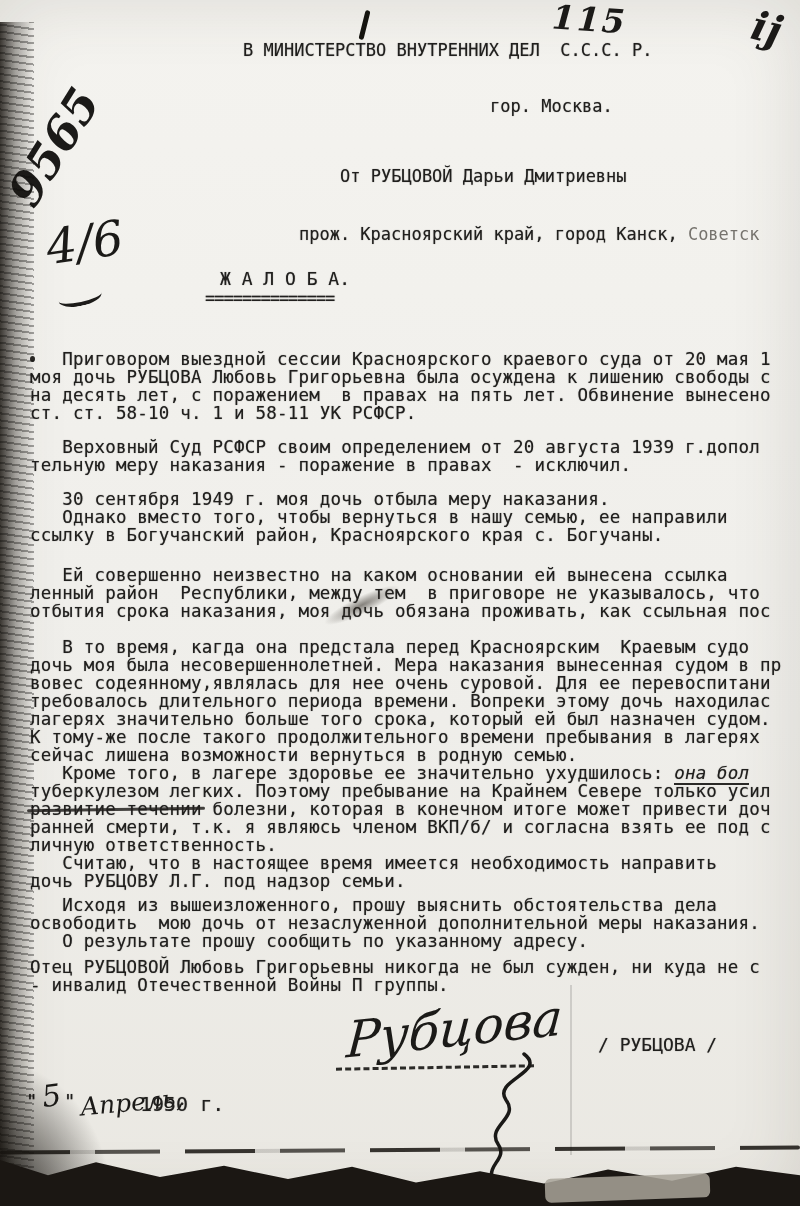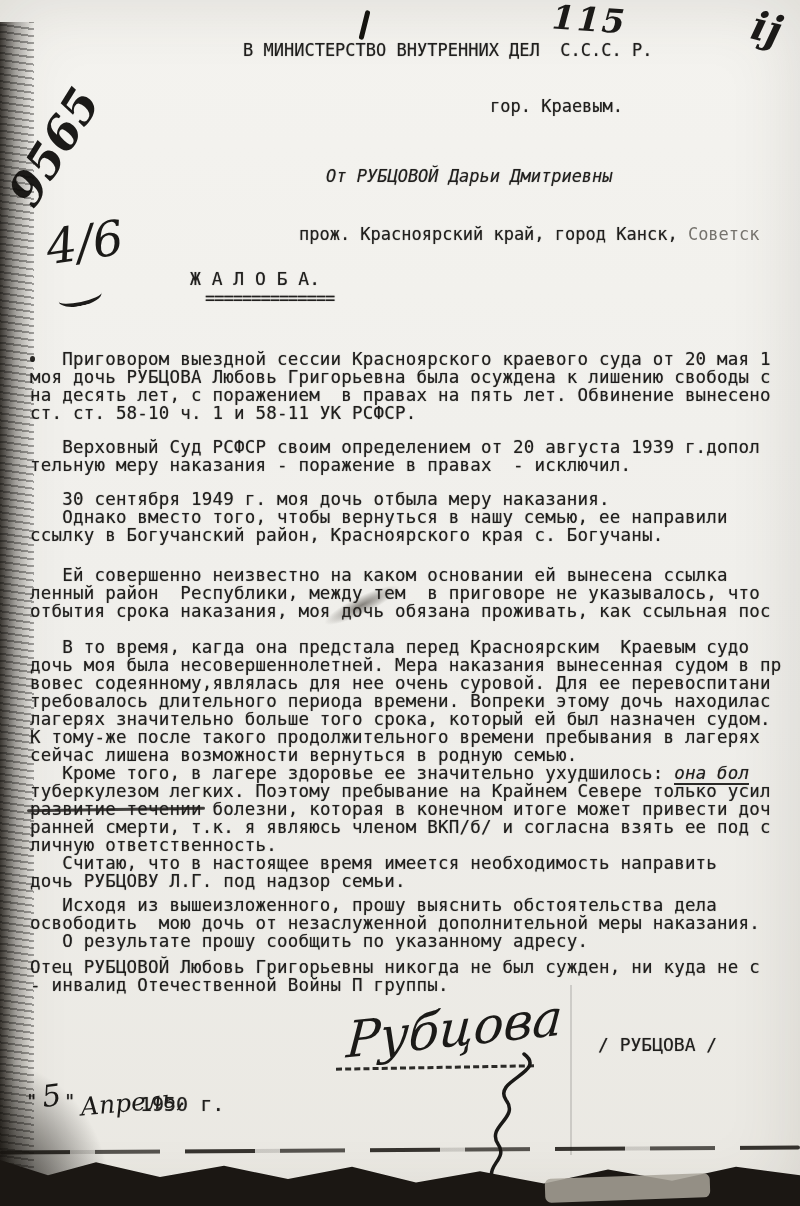--- a/index.html
+++ b/index.html
@@ -54,26 +54,26 @@
 <div class="page">
 
   <div class="abs hand" style="left:-10px;top:120px;font-size:46px;font-weight:bold;transform:rotate(-58deg);">9565</div>
   <div class="abs hand" style="left:46px;top:214px;font-size:48px;transform:rotate(-8deg);">4/6</div>
   <div class="abs" style="left:58px;top:288px;width:44px;height:14px;border-bottom:4px solid #1c1b19;border-radius:50%;transform:rotate(-12deg);"></div>
   <div class="abs pen-stroke"></div>
   <div class="abs hand" style="left:552px;top:0px;font-size:33px;font-weight:bold;transform:rotate(4deg);letter-spacing:2px;">115</div>
   <div class="abs hand" style="left:752px;top:4px;font-size:40px;font-weight:bold;transform:rotate(14deg);">ij</div>
 
   <div class="abs header-line type" style="left:243px;top:40px;">В МИНИСТЕРСТВО ВНУТРЕННИХ ДЕЛ  С.С.С. Р.</div>
-  <div class="abs header-line type" style="left:490px;top:96px;">гор. Краевым.</div>
-  <div class="abs header-line type" style="left:326px;top:166px;font-style:italic;">От РУБЦОВОЙ Дарьи Дмитриевны</div>
+  <div class="abs header-line type" style="left:490px;top:96px;">гор. Москва.</div>
+  <div class="abs header-line type" style="left:340px;top:166px;">От РУБЦОВОЙ Дарьи Дмитриевны</div>
   <div class="abs header-line type" style="left:258px;top:204px;">
     <span>прож. Красноярский край, город Канск, </span><span class="faded">Советск</span>
   </div>
-  <div class="abs type" style="left:190px;top:268px;font-size:18px;white-space:pre;">Ж А Л О Б А.</div>
+  <div class="abs type" style="left:220px;top:268px;font-size:18px;white-space:pre;">Ж А Л О Б А.</div>
   <div class="abs type" style="left:205px;top:288px;font-size:17px;letter-spacing:-1px;">==============</div>
 
   <div class="abs type" style="left:30px;top:350px;width:775px;">
       <div class="para p0">
         <div class="line">   Приговором выездной сессии Красноярского краевого суда от 20 мая 1</div>
         <div class="line">моя дочь РУБЦОВА Любовь Григорьевна была осуждена к лишению свободы с</div>
         <div class="line">на десять лет, с поражением  в правах на пять лет. Обвинение вынесено</div>
         <div class="line">ст. ст. 58-10 ч. 1 и 58-11 УК РСФСР.</div>
       </div>
       <div class="para p1">

